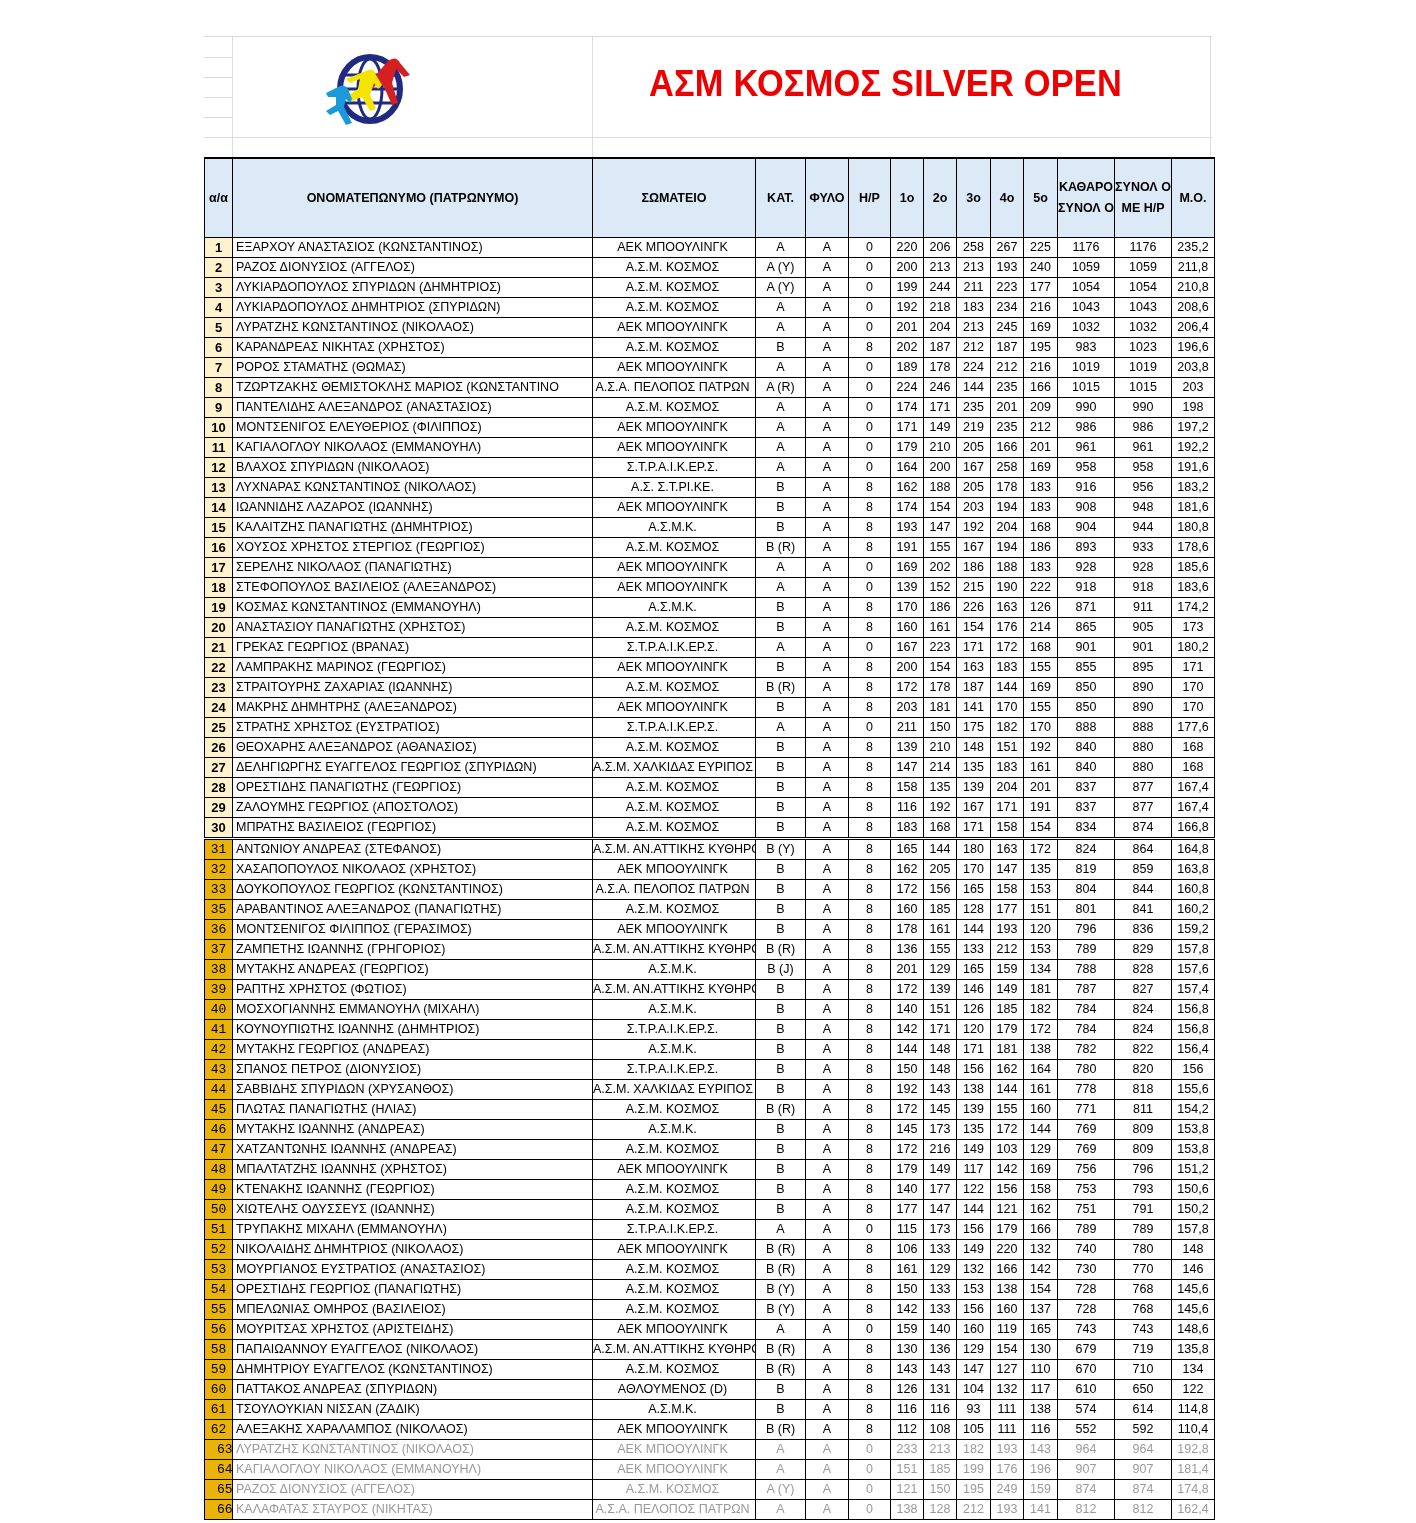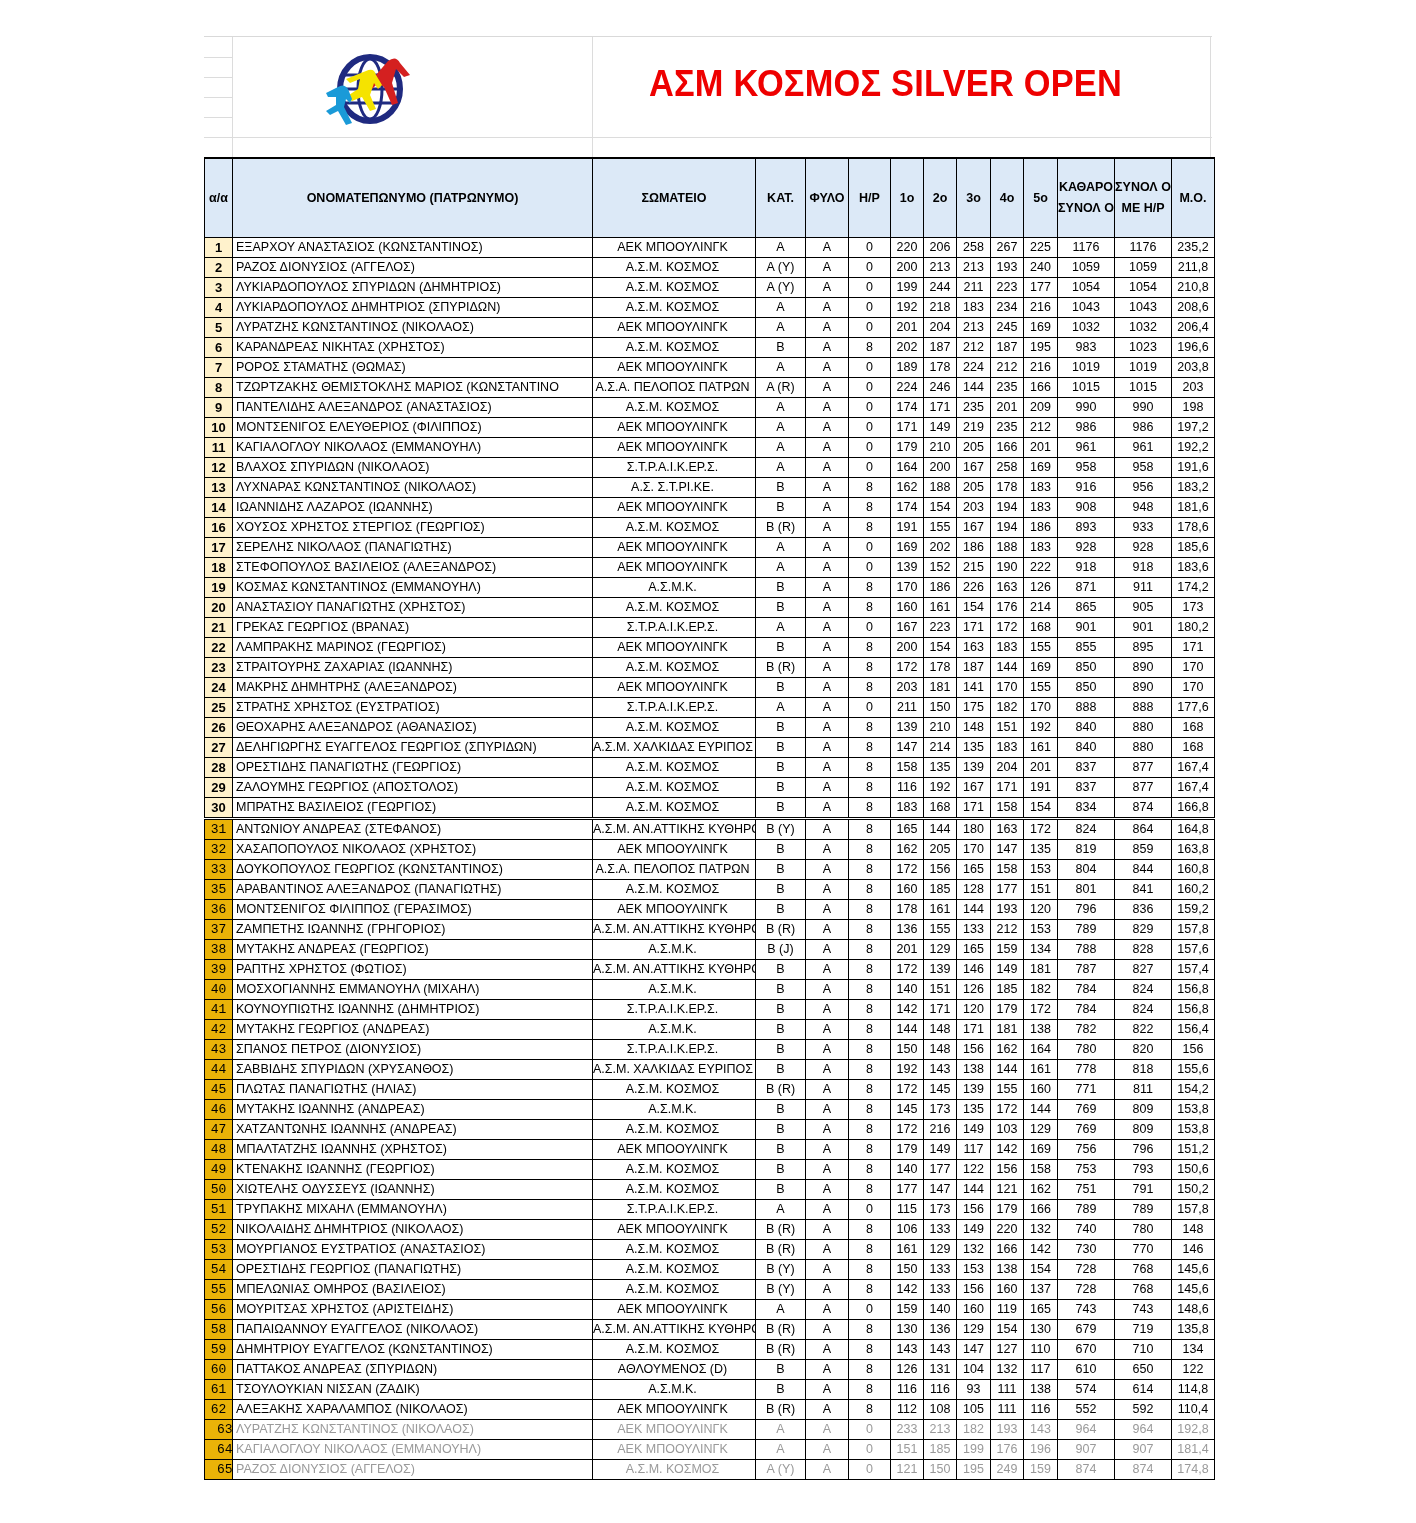--- a/index.html
+++ b/index.html
@@ -304,20 +304,36 @@
           <td class="c">174</td>
           <td class="c">154</td>
           <td class="c">203</td>
           <td class="c">194</td>
           <td class="c">183</td>
           <td class="c">908</td>
           <td class="c">948</td>
           <td class="c">181,6</td>
         </tr>
         <tr>
+          <td class="no">15</td>
+          <td class="name">ΚΑΛΑΙΤΖΗΣ ΠΑΝΑΓΙΩΤΗΣ (ΔΗΜΗΤΡΙΟΣ)</td>
+          <td class="club c">Α.Σ.Μ.Κ.</td>
+          <td class="c">B</td>
+          <td class="c">A</td>
+          <td class="c">8</td>
+          <td class="c">193</td>
+          <td class="c">147</td>
+          <td class="c">192</td>
+          <td class="c">204</td>
+          <td class="c">168</td>
+          <td class="c">904</td>
+          <td class="c">944</td>
+          <td class="c">180,8</td>
+        </tr>
+        <tr>
           <td class="no">16</td>
           <td class="name">ΧΟΥΣΟΣ ΧΡΗΣΤΟΣ ΣΤΕΡΓΙΟΣ (ΓΕΩΡΓΙΟΣ)</td>
           <td class="club c">Α.Σ.Μ. ΚΟΣΜΟΣ</td>
           <td class="c">B (R)</td>
           <td class="c">A</td>
           <td class="c">8</td>
           <td class="c">191</td>
           <td class="c">155</td>
           <td class="c">167</td>
           <td class="c">194</td>
@@ -1071,15 +1087,31 @@
           <td class="c">0</td>
           <td class="c">121</td>
           <td class="c">150</td>
           <td class="c">195</td>
           <td class="c">249</td>
           <td class="c">159</td>
           <td class="c">874</td>
           <td class="c">874</td>
           <td class="c">174,8</td>
         </tr>
+        <tr class="grey">
+          <td class="no plain">66</td>
+          <td class="name">ΚΑΛΑΦΑΤΑΣ ΣΤΑΥΡΟΣ (ΝΙΚΗΤΑΣ)</td>
+          <td class="club c">Α.Σ.Α. ΠΕΛΟΠΟΣ ΠΑΤΡΩΝ</td>
+          <td class="c">A</td>
+          <td class="c">A</td>
+          <td class="c">0</td>
+          <td class="c">138</td>
+          <td class="c">128</td>
+          <td class="c">212</td>
+          <td class="c">193</td>
+          <td class="c">141</td>
+          <td class="c">812</td>
+          <td class="c">812</td>
+          <td class="c">162,4</td>
+        </tr>
       </tbody>
   </table>
 </div>
 
 </body></html>

